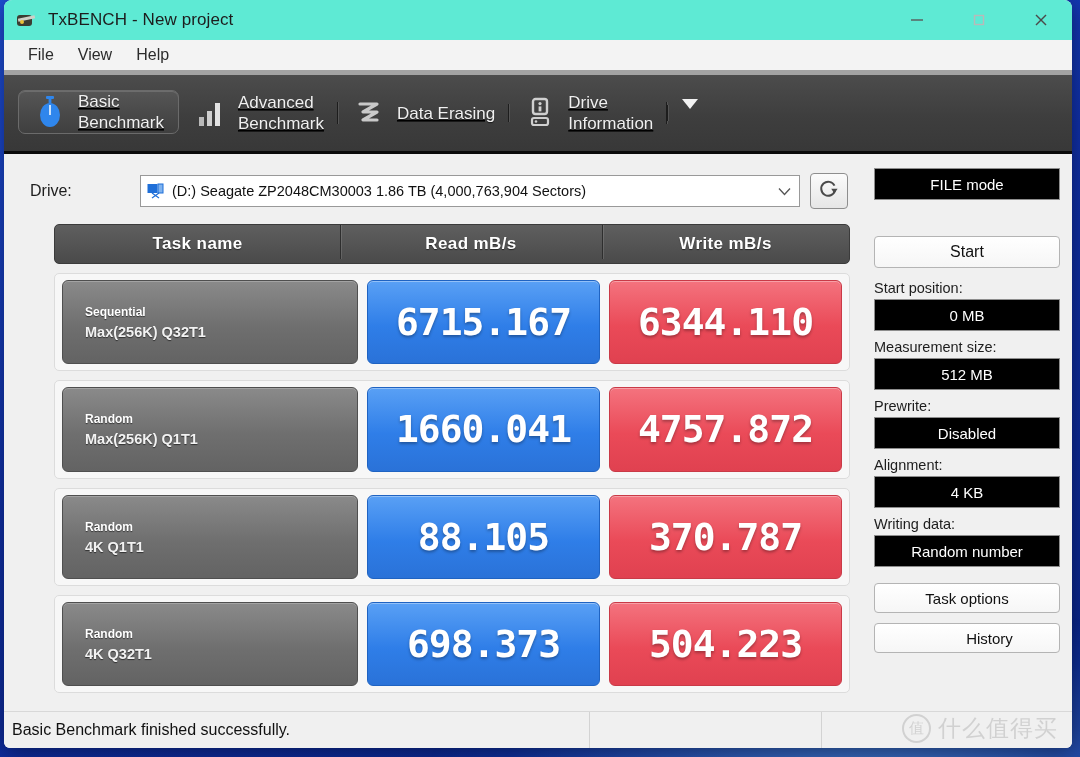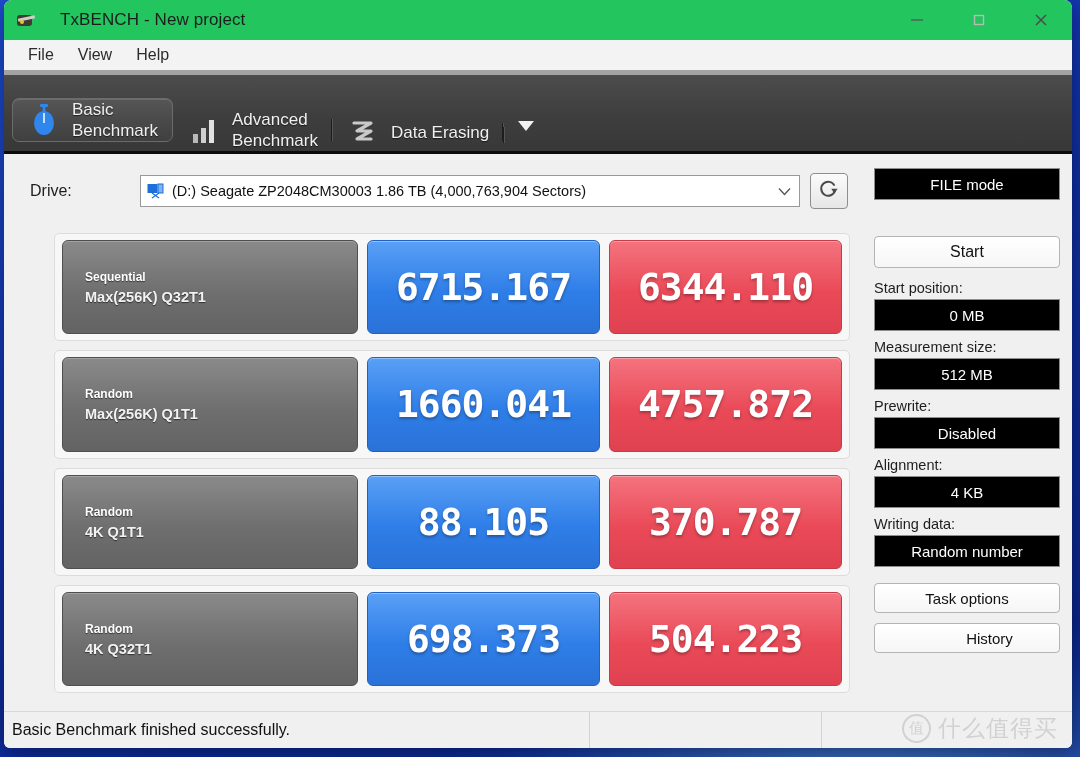--- a/index.html
+++ b/index.html
@@ -32,26 +32,25 @@
     background: #f3f3f3;
     border-radius: 8px 8px 6px 6px;
     box-shadow: 0 3px 22px rgba(0,0,0,.45);
     overflow: hidden;
     display: flex;
     flex-direction: column;
   }
   
   #titlebar {
     height: 40px;
-    background: #22c55e;
-    display: flex;
-    align-items: center;
-    flex: 0 0 auto;
-    position: relative;
-    gap: 12px;
+    background: #5eead4;
+    display: flex;
+    align-items: center;
+    flex: 0 0 auto;
+    position: relative;
   }
   #app-icon {
     width: 22px; height: 20px;
     margin-left: 12px; margin-right: 10px;
     position: relative;
     flex: 0 0 auto;
   }
   #app-icon .body {
     position: absolute; left: 1px; top: 5px;
     width: 15px; height: 11px;
@@ -99,25 +98,26 @@
     font-size: 16px;
     color: #2b2b2b;
     padding: 2px 10px;
     margin-right: 4px;
   }
   
   #tabstrip {
     height: 76px;
     background: linear-gradient(#4c4c4c, #3e3e3e 55%, #383838);
     display: flex;
-    align-items: flex-end;
-    flex: 0 0 auto;
-    padding-left: 8px;
+    align-items: center;
+    flex: 0 0 auto;
+    padding-left: 14px;
     border-bottom: 3px solid #0b0b0b;
     position: relative;
+    text-decoration: underline;
   }
   .tab {
     display: flex;
     align-items: center;
     padding: 0 14px;
     color: #f0f0f0;
     position: relative;
     min-width: 0;
   }
   .tab.active {
@@ -465,20 +465,34 @@
       <div class="tab">
         <div class="sep"></div>
         <div class="tab-icon">
           <svg width="28" height="30" viewBox="0 0 28 30">
             <path d="M5 6 H22 L8 14 H22 L8 22 H22" fill="none" stroke="#c9c9c9" stroke-width="3.2" stroke-linejoin="round" stroke-linecap="round"></path>
           </svg>
         </div>
         <div class="tab-label">Data Erasing</div>
       </div>
 
+      <div class="tab">
+        <div class="sep"></div>
+        <div class="tab-icon">
+          <svg width="26" height="32" viewBox="0 0 26 32">
+            <rect x="6" y="2" width="14" height="15" rx="2.5" fill="none" stroke="#d0d0d0" stroke-width="2.4"></rect>
+            <circle cx="13" cy="6.6" r="1.6" fill="#d0d0d0"></circle>
+            <rect x="11.6" y="9.4" width="2.8" height="5" fill="#d0d0d0"></rect>
+            <rect x="5" y="21" width="16" height="7" rx="2" fill="none" stroke="#d0d0d0" stroke-width="2.2"></rect>
+            <circle cx="9" cy="24.5" r="1.3" fill="#d0d0d0"></circle>
+          </svg>
+        </div>
+        <div class="tab-label">Drive
+Information</div>
+      </div>
 
       <div id="tab-overflow">
         <div class="sep"></div>
         <span>
           <svg width="22" height="14" viewBox="0 0 22 14">
               <polygon points="3,2 19,2 11,12" fill="#f2f2f2"></polygon>
             </svg>
         </span>
       </div>
     </div>
@@ -509,20 +523,25 @@
             <span>
               <svg width="22" height="22" viewBox="0 0 22 22">
                 <path d="M16.5 7.6 A7 7 0 1 0 17 12.6" fill="none" stroke="#4a4a4a" stroke-width="2"></path>
                 <polygon points="13.2,10.8 19.6,10.8 16.4,15.4" fill="#4a4a4a"></polygon>
               </svg>
             </span>
           </div>
         </div>
 
         <div id="results">
+          <div id="table-head">
+            <div class="th col-task">Task name</div>
+            <div class="th col-read">Read mB/s</div>
+            <div class="th col-write">Write mB/s</div>
+          </div>
 
           <div class="row">
             <div class="cell-task">
               <span class="t1">Sequential</span>
               <span class="t2">Max(256K) Q32T1</span>
             </div>
             <div class="cell-val cell-read">6715.167</div>
             <div class="cell-val cell-write">6344.110</div>
           </div>
 

